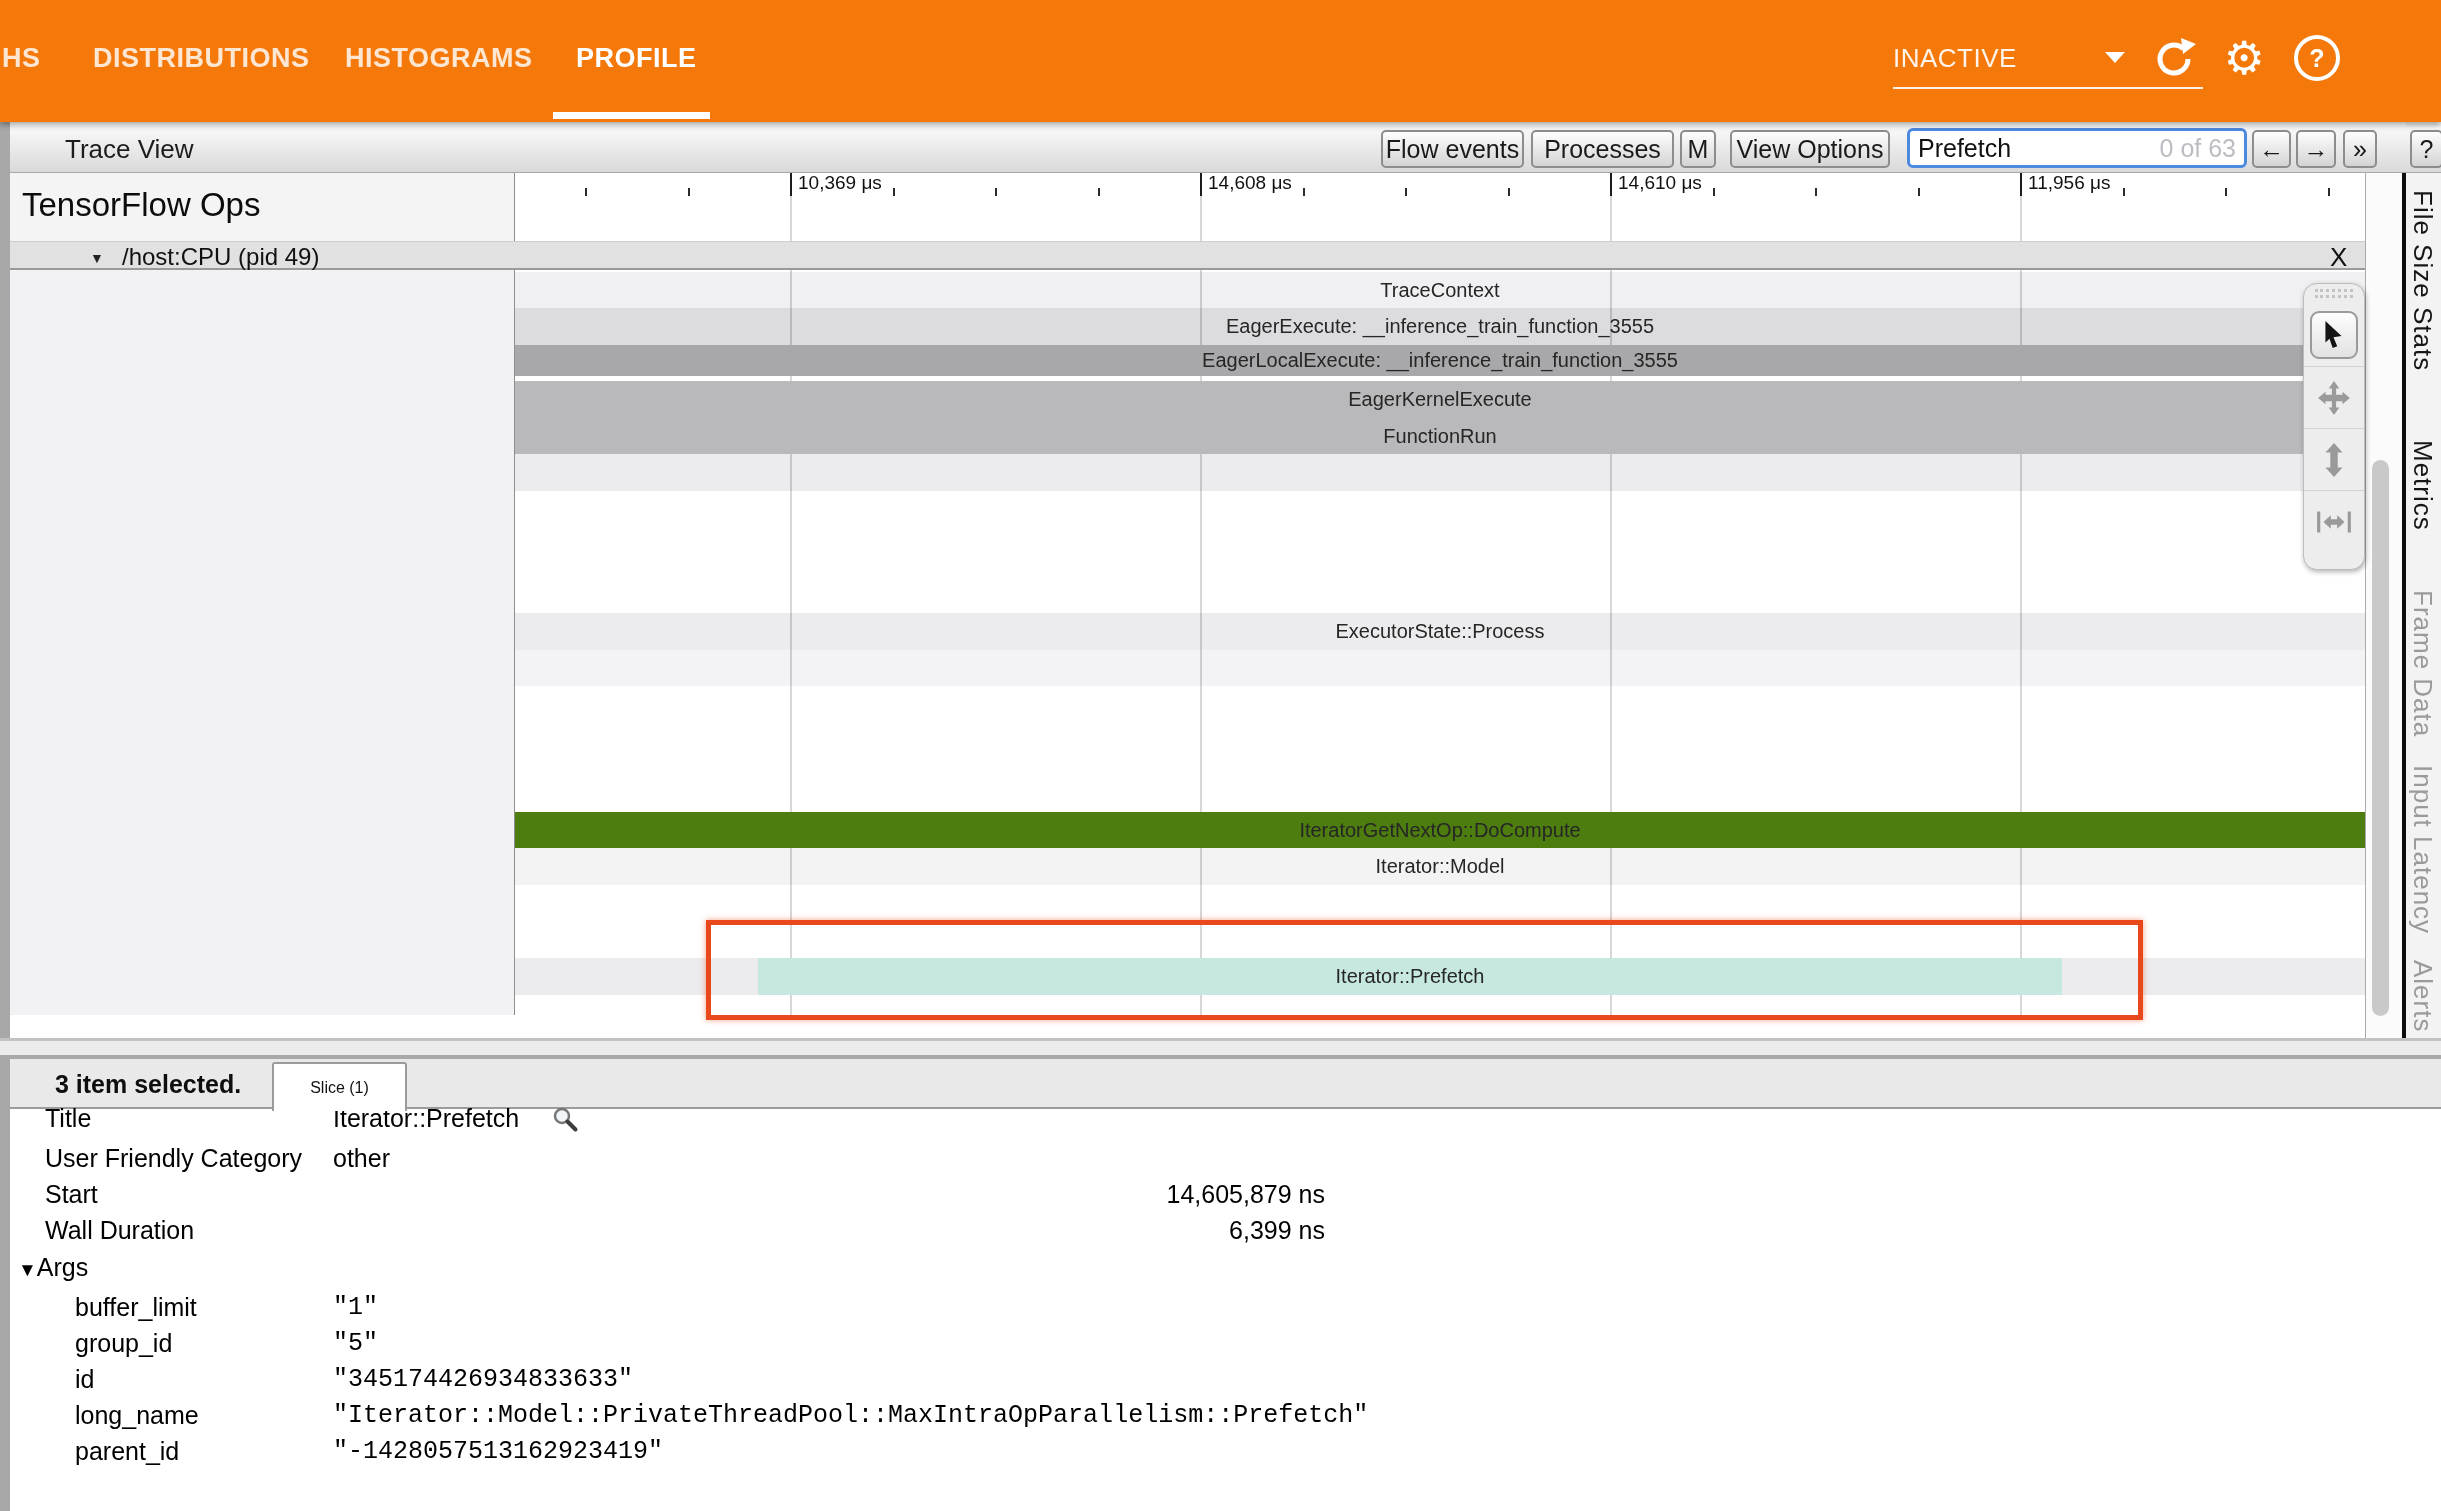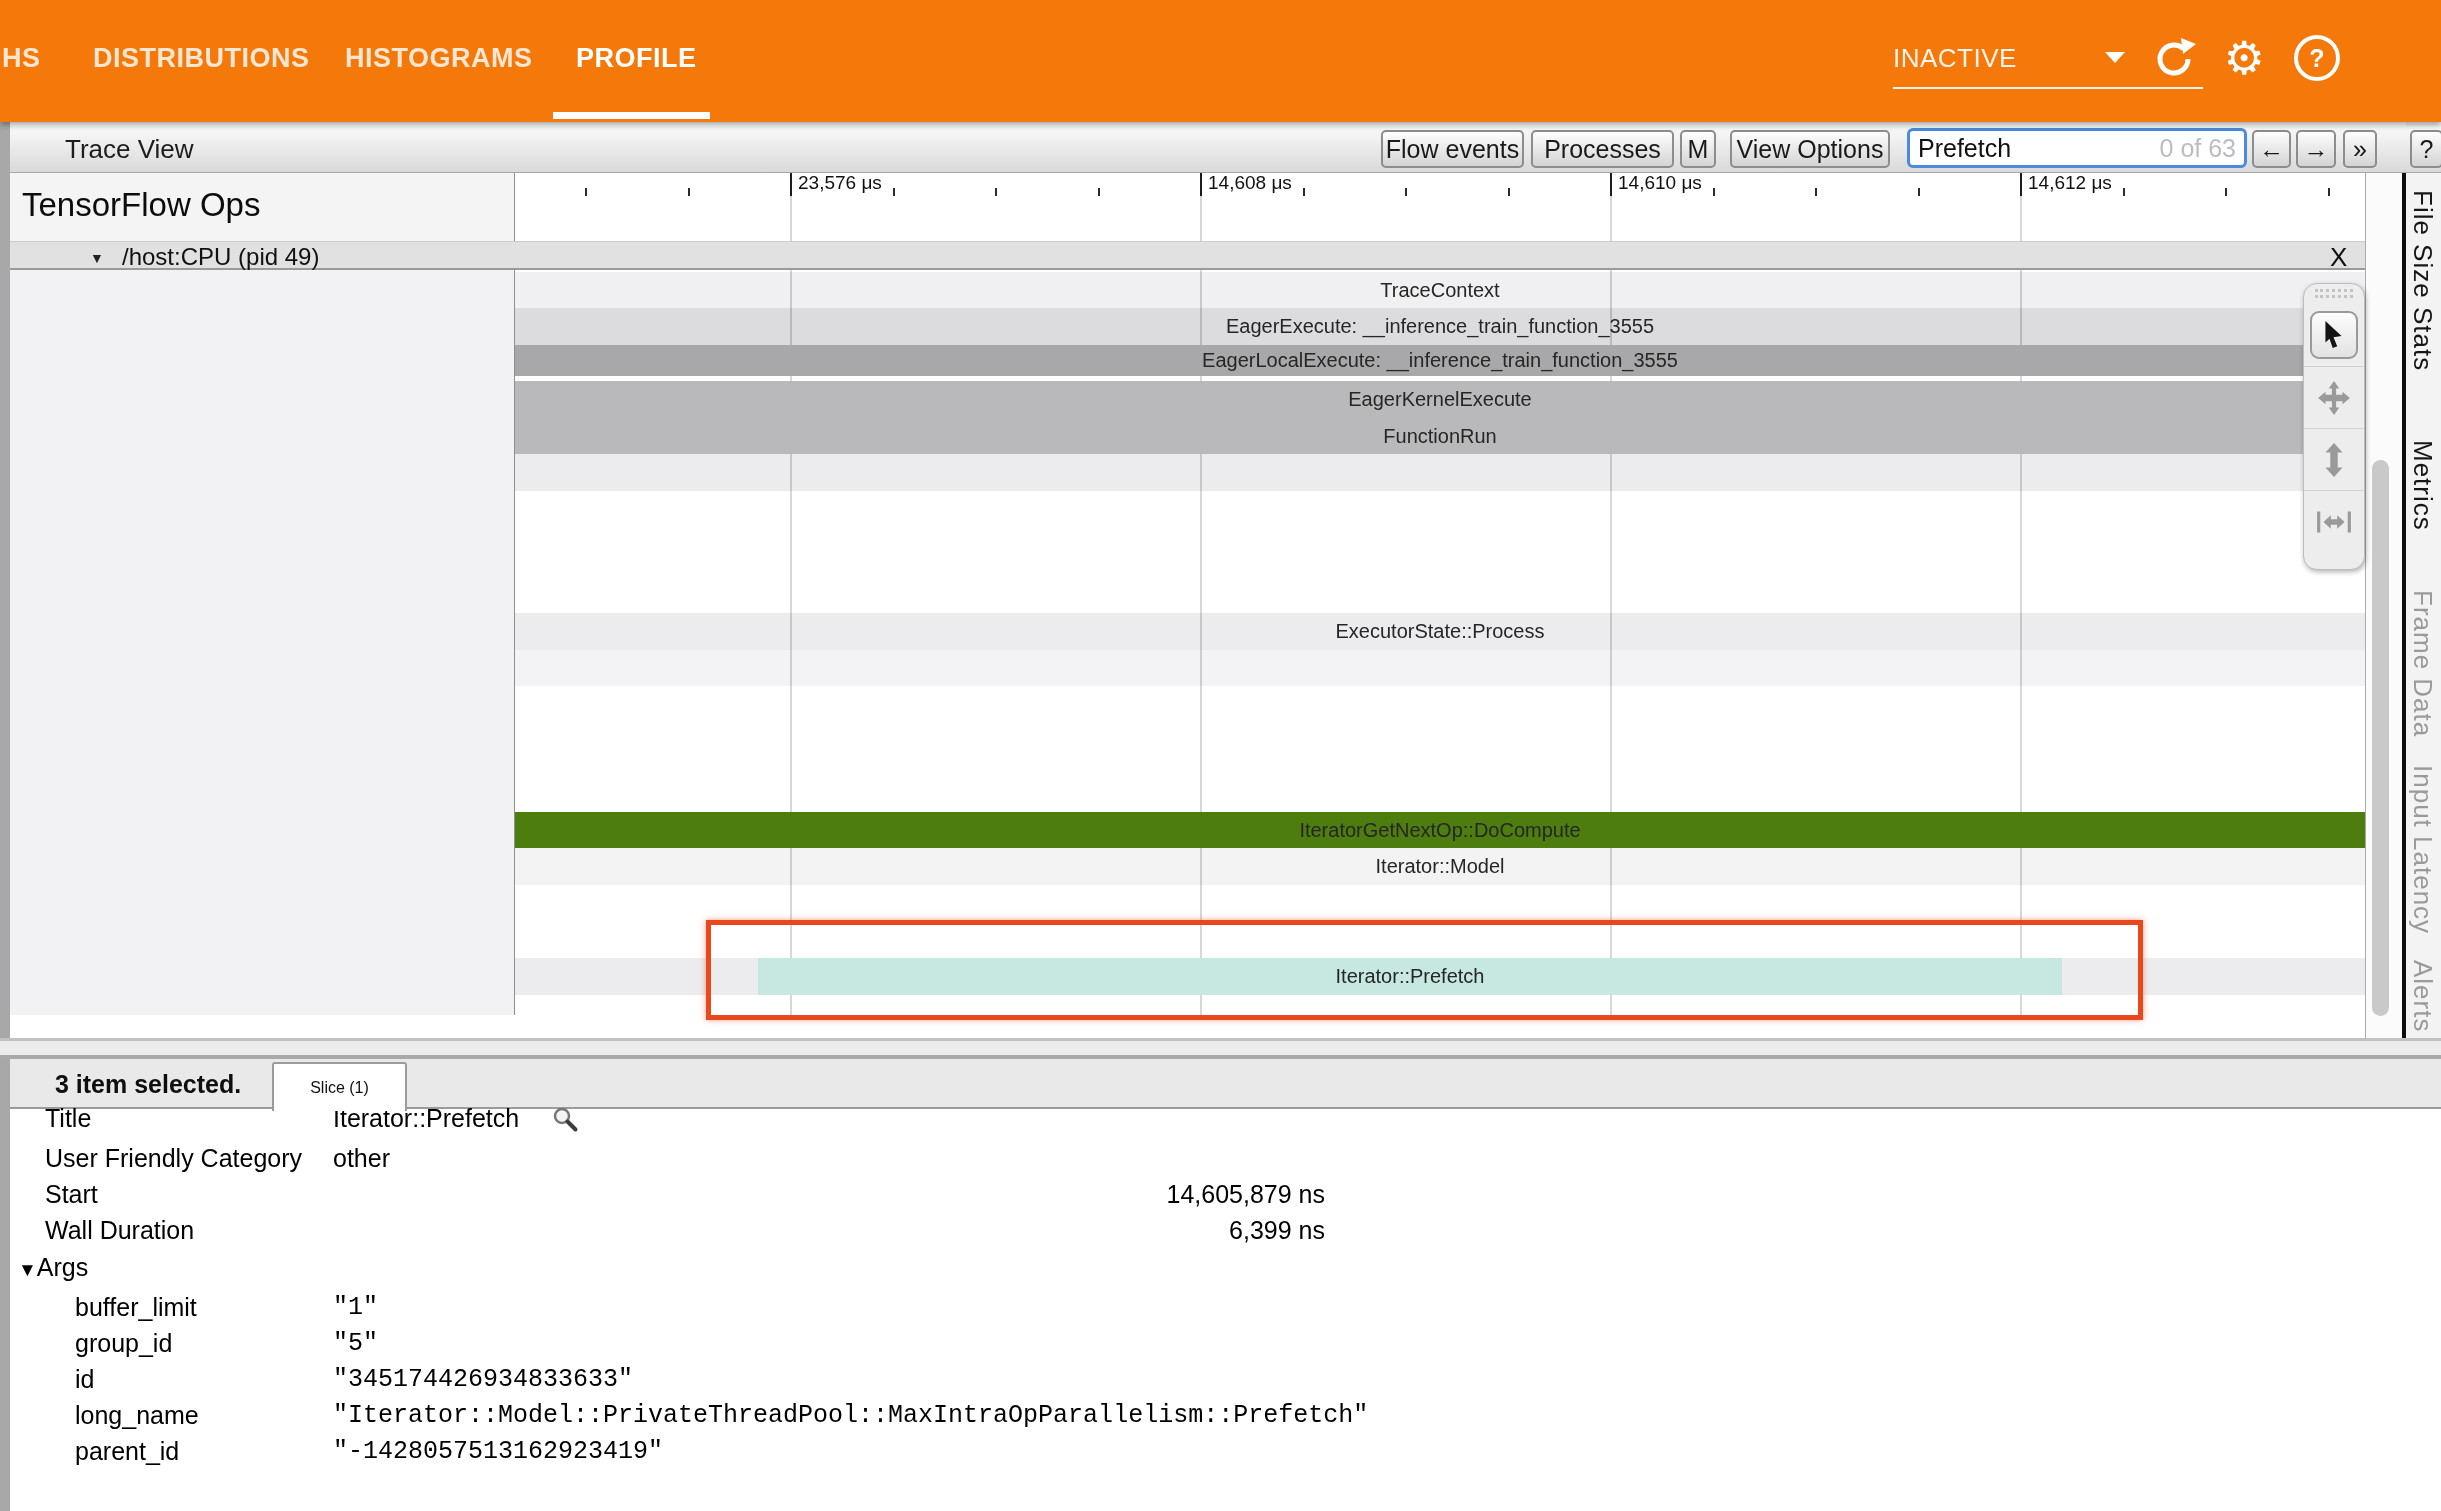--- a/index.html
+++ b/index.html
@@ -161,30 +161,30 @@
     <div class="tb-btn" style="left:2286px;width:40px;">→</div>
     <div class="tb-btn" style="left:2333px;width:34px;">»</div>
     <div class="tb-btn" style="left:2400px;width:33px;">?</div>
   </div>
 
   <div id="ops-header">
     <div id="ops-title">TensorFlow Ops</div>
   </div>
   <div id="ruler">
     <div class="major-tick" style="left:275px;">
-      <span class="tick-label">23,576 μs</span>
+      <span class="tick-label">10,369 μs</span>
       </div>
     <div class="major-tick" style="left:685px;">
       <span class="tick-label">14,608 μs</span>
       </div>
     <div class="major-tick" style="left:1095px;">
       <span class="tick-label">14,610 μs</span>
       </div>
     <div class="major-tick" style="left:1505px;">
-      <span class="tick-label">14,612 μs</span>
+      <span class="tick-label">11,956 μs</span>
       </div>
   <div class="minor-tick" style="left: 70px;"></div>
       <div class="minor-tick" style="left: 172.5px;"></div>
       <div class="minor-tick" style="left: 377.5px;"></div>
       <div class="minor-tick" style="left: 480px;"></div>
       <div class="minor-tick" style="left: 582.5px;"></div>
       <div class="minor-tick" style="left: 787.5px;"></div>
       <div class="minor-tick" style="left: 890px;"></div>
       <div class="minor-tick" style="left: 992.5px;"></div>
       <div class="minor-tick" style="left: 1197.5px;"></div>

